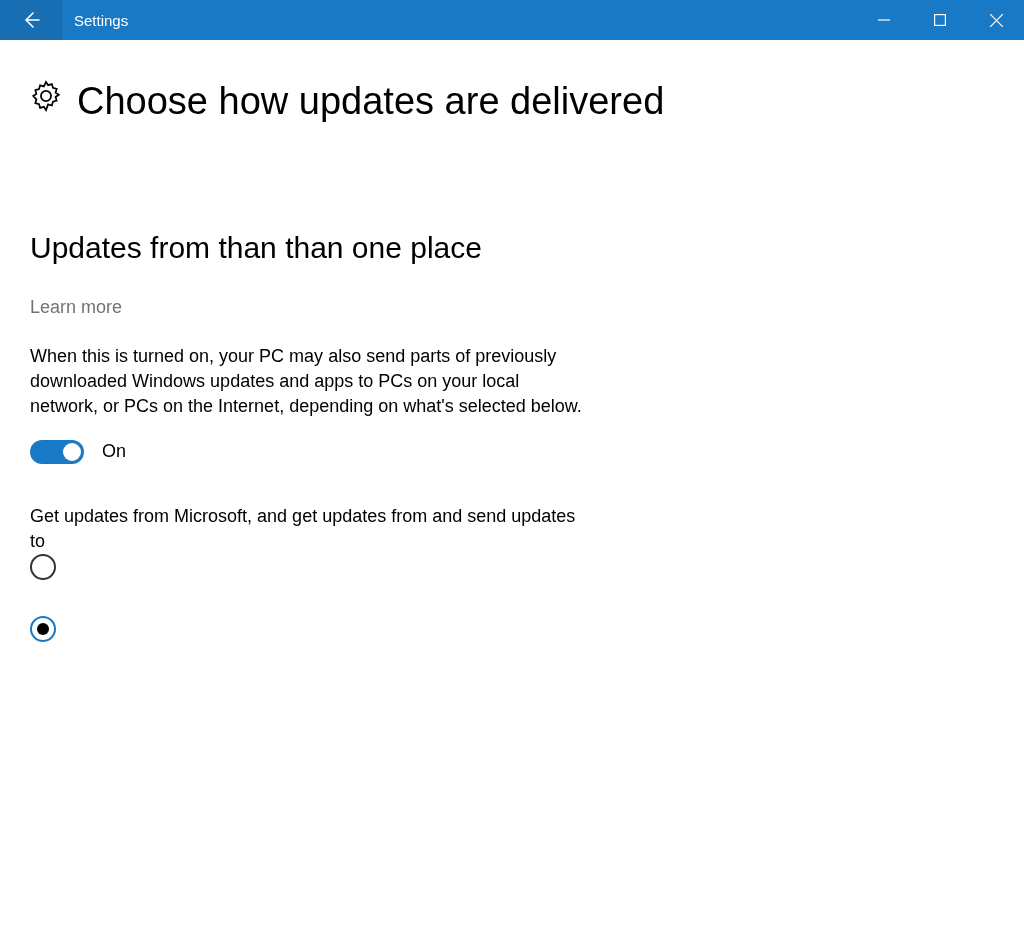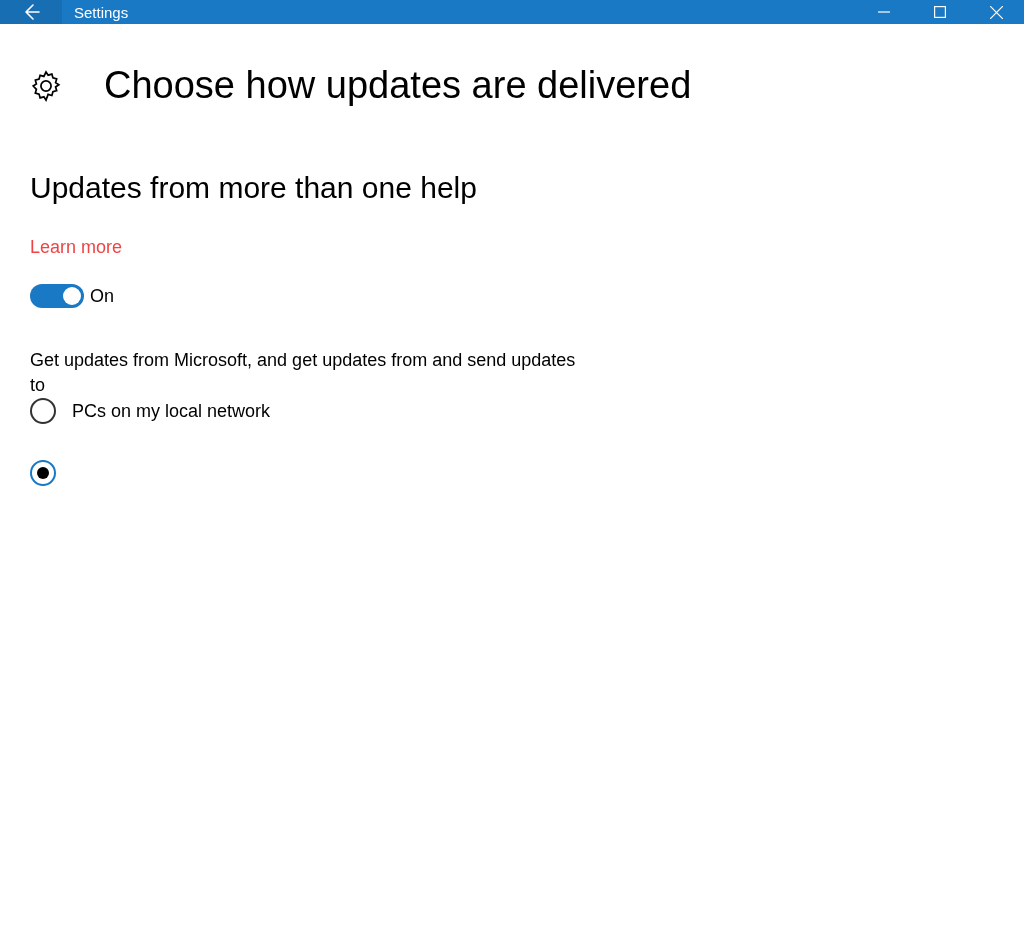--- a/index.html
+++ b/index.html
@@ -7,21 +7,21 @@
   body {
     font-family: "Segoe UI", -apple-system, BlinkMacSystemFont, sans-serif;
     background:#fff;
     color:#000;
     width:1024px;
     height:929px;
     overflow:hidden;
     position:relative;
   }
   .titlebar {
-    height:24px;
+    height:40px;
     background:#1979c4;
     color:#fff;
     display:flex;
     align-items:stretch;
   }
   .back-btn {
     width:62px;
     display:flex;
     align-items:center;
     justify-content:center;
@@ -39,23 +39,23 @@
     width:56px;
     display:flex;
     align-items:center;
     justify-content:center;
   }
   .content {
     padding: 40px 0 0 30px;
   }
   .page-header {
     display:flex;
-    align-items:center;
-    gap:42px;
-    margin-bottom:64px;
+    align-items:flex-start;
+    gap:15px;
+    margin-bottom:108px;
   }
   .page-title {
     font-size:38px;
     font-weight:300;
     color:#000;
   }
   .section {
     max-width: 560px;
   }
   .section-title {
@@ -63,35 +63,35 @@
     font-weight:300;
     margin-bottom:32px;
   }
   .body-text {
     font-size:18px;
     line-height:1.4;
     color:#000;
     margin-bottom:0;
   }
   .link {
-    color:#ef4444;
+    color:#737373;
     font-size:18px;
     display:inline-block;
     margin-bottom:26px;
     cursor:pointer;
   }
   .para2 {
     font-size:18px;
     line-height:1.4;
     margin-bottom:20px;
   }
   .toggle-row {
     display:flex;
     align-items:center;
-    gap:6px;
+    gap:18px;
     margin-bottom:40px;
   }
   .toggle {
     width:54px;
     height:24px;
     background:#1979c4;
     border-radius:12px;
     position:relative;
     cursor:pointer;
   }
@@ -167,35 +167,35 @@
 
 <div class="content">
   <div class="page-header">
     <svg width="32" height="32" viewBox="0 0 24 24">
       <path fill="none" stroke="#000" stroke-width="1.3" d="M12 8.2a3.8 3.8 0 1 0 0 7.6 3.8 3.8 0 0 0 0-7.6z M12 1.5l1.6 2.4 2.8-.8 .8 2.8 2.8 .8-.8 2.8 2.4 1.6-2.4 1.6 .8 2.8-2.8 .8-.8 2.8-2.8-.8L12 22.5l-1.6-2.4-2.8 .8-.8-2.8-2.8-.8 .8-2.8L2.4 12l2.4-1.6-.8-2.8 2.8-.8 .8-2.8 2.8 .8L12 1.5z"></path>
     </svg>
     <div class="page-title">Choose how updates are delivered</div>
   </div>
 
   <div class="section">
-    <div class="section-title">Updates from more than one help</div>
+    <div class="section-title">Updates from than than one place</div>
     <span class="link">Learn more</span>
+    <div class="para2">When this is turned on, your PC may also send parts of previously downloaded Windows updates and apps to PCs on your local network, or PCs on the Internet, depending on what's selected below.</div>
 
     <div class="toggle-row">
       <div class="toggle">
         <div class="toggle-knob"></div>
       </div>
       <div class="toggle-label">On</div>
     </div>
 
     <div class="subhead">Get updates from Microsoft, and get updates from and send updates to</div>
 
     <div class="radio-row">
       <div class="radio"></div>
-      <div class="radio-label">PCs on my local network</div>
     </div>
 
     <div class="radio-row">
       <div class="radio selected">
         <div class="radio-dot"></div>
       </div>
     </div>
   </div>
 </div>
 

